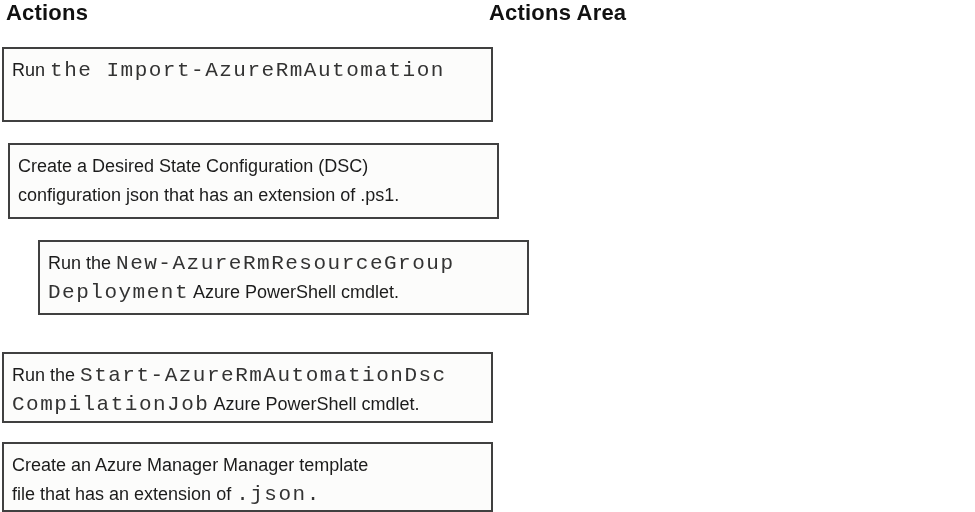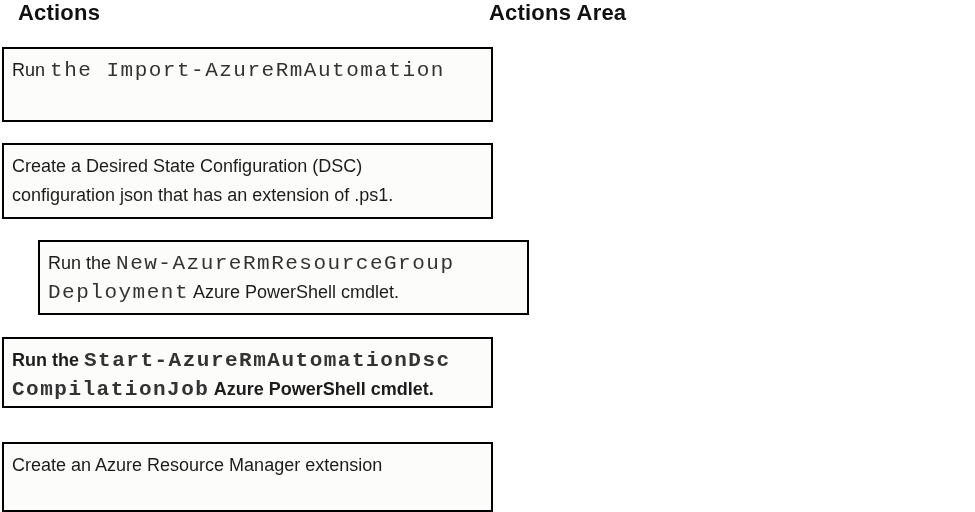--- a/index.html
+++ b/index.html
@@ -19,44 +19,44 @@
   }
   .col-header {
     position: absolute;
     top: 0px;
     font-size: 22px;
     font-weight: bold;
     color: #111111;
     letter-spacing: 0.2px;
     white-space: pre;
   }
-  #actions-header { left: 18px; }
+  #actions-header { left: 6px; }
   #answer-header  { left: 489px; }
 
   #actions-list {
     position: absolute;
     left: 0;
     top: 0;
     width: 487px;
     height: 512px;
   }
   .action-box {
     position: absolute;
     left: 2px;
     width: 479px;
-    border: 2px solid #000000;
+    border: 2px solid #404040;
     background: #fcfcfb;
     box-sizing: content-box;
     padding: 7px 0 0 8px;
     overflow: hidden;
   }
   .action-box:nth-of-type(1) { top: 47px;  height: 64px; }
-  .action-box:nth-of-type(2) { top: 143px; height: 65px; }
+  .action-box:nth-of-type(2) { top: 143px; height: 65px; margin-left: 6px; }
   .action-box:nth-of-type(3) { top: 240px; height: 64px; margin-left: 36px; }
-  .action-box:nth-of-type(4) { top: 337px; height: 60px; font-weight: bold; }
+  .action-box:nth-of-type(4) { top: 352px; height: 60px; }
   .action-box:nth-of-type(5) { top: 442px; height: 59px; }
 
   .line {
     white-space: pre;
     line-height: 29px;
     height: 29px;
   }
   .seg-sans {
     font-family: "Liberation Sans", sans-serif;
     font-size: 18px;
@@ -101,19 +101,20 @@
         <div class="line"><span class="seg-sans">Run the </span><span class="seg-mono">New-AzureRmResourceGroup</span></div>
         <div class="line"><span class="seg-mono">Deployment</span><span class="seg-sans"> Azure PowerShell cmdlet.</span></div>
       </div>
 
     <div class="action-box" title="Run the Start-AzureRmAutomationDscCompilationJob Azure PowerShell cmdlet.">
         <div class="line"><span class="seg-sans">Run the </span><span class="seg-mono">Start-AzureRmAutomationDsc</span></div>
         <div class="line"><span class="seg-mono">CompilationJob</span><span class="seg-sans"> Azure PowerShell cmdlet.</span></div>
       </div>
 
     <div class="action-box" title="Create an Azure Resource Manager template file that has an extension of .json.">
-        <div class="line"><span class="seg-sans">Create an Azure Resource Manager extension</span></div>
+        <div class="line"><span class="seg-sans">Create an Azure Manager Manager template</span></div>
+        <div class="line"><span class="seg-sans">file that has an extension of </span><span class="seg-mono">.json.</span></div>
       </div>
   </div>
 
   <div id="answer-dropzone"></div>
 
 </div>
 
 </body></html>

